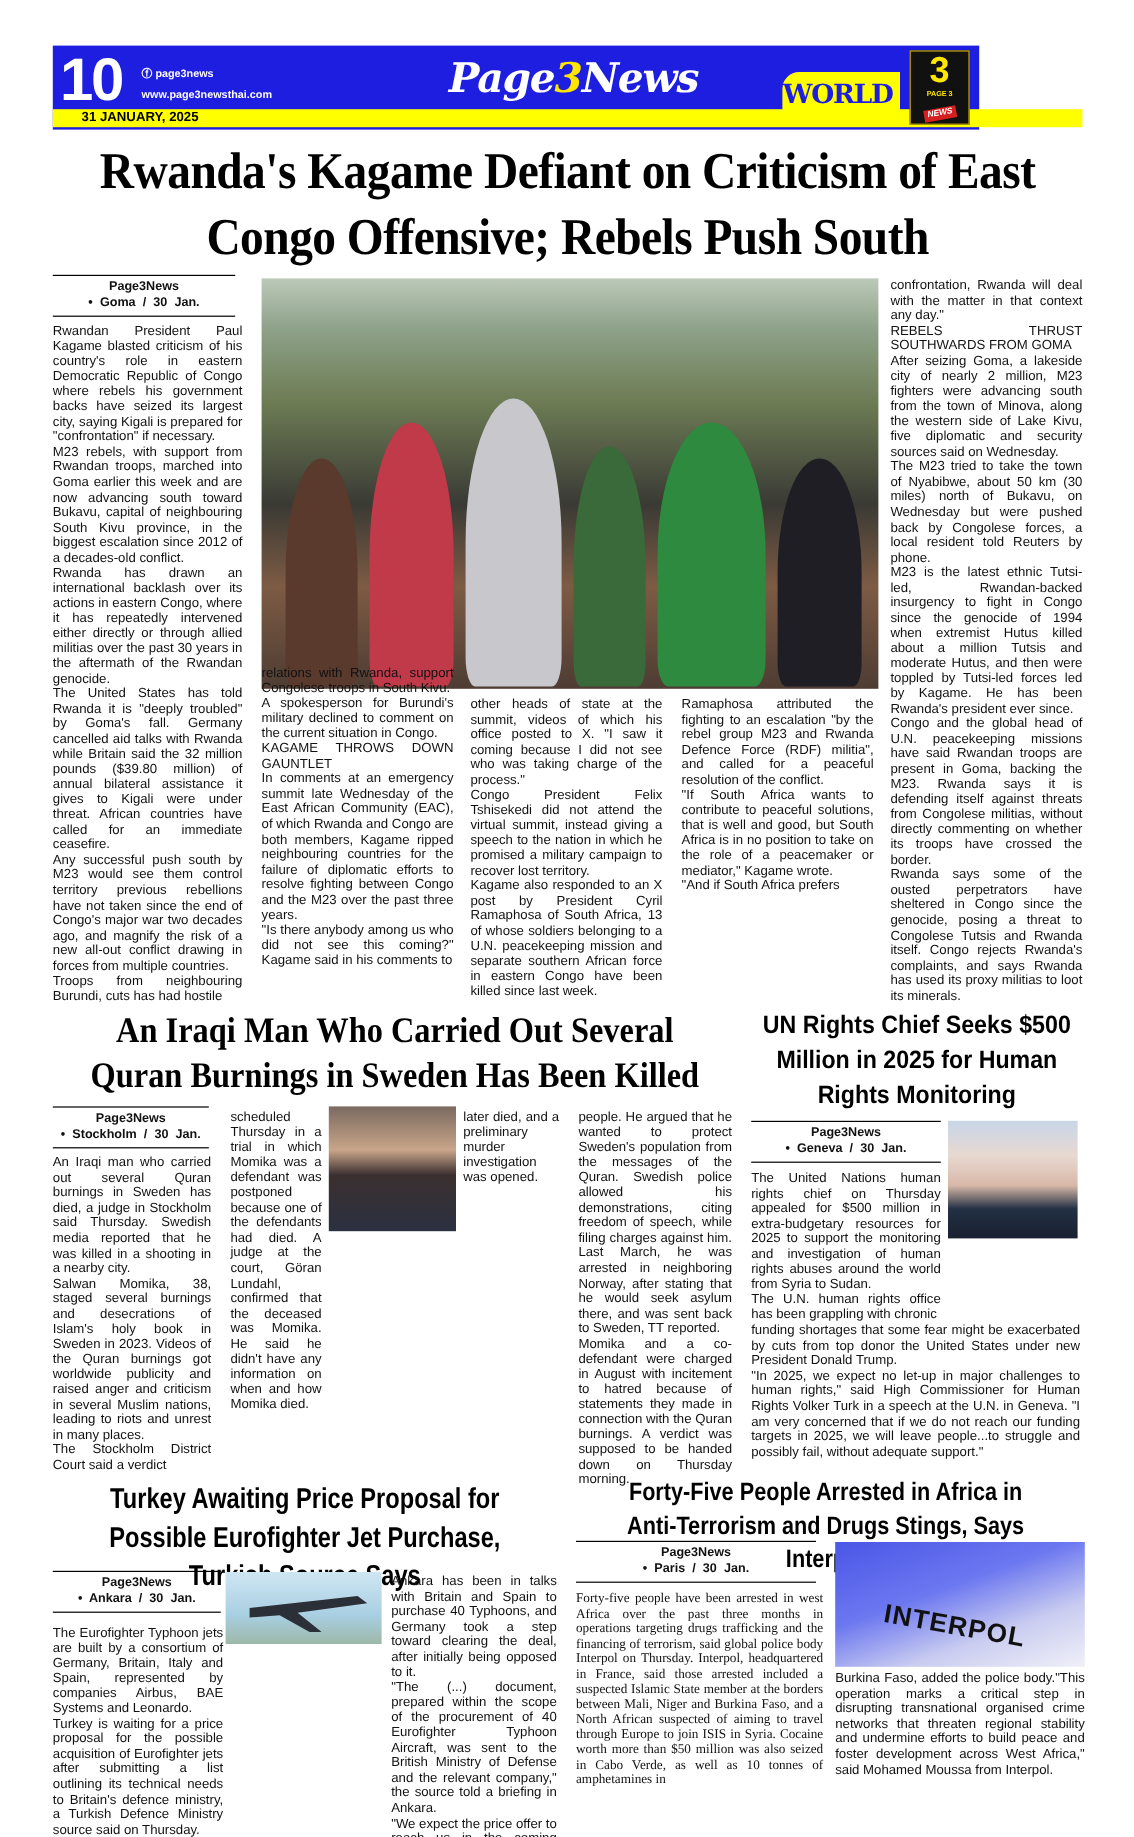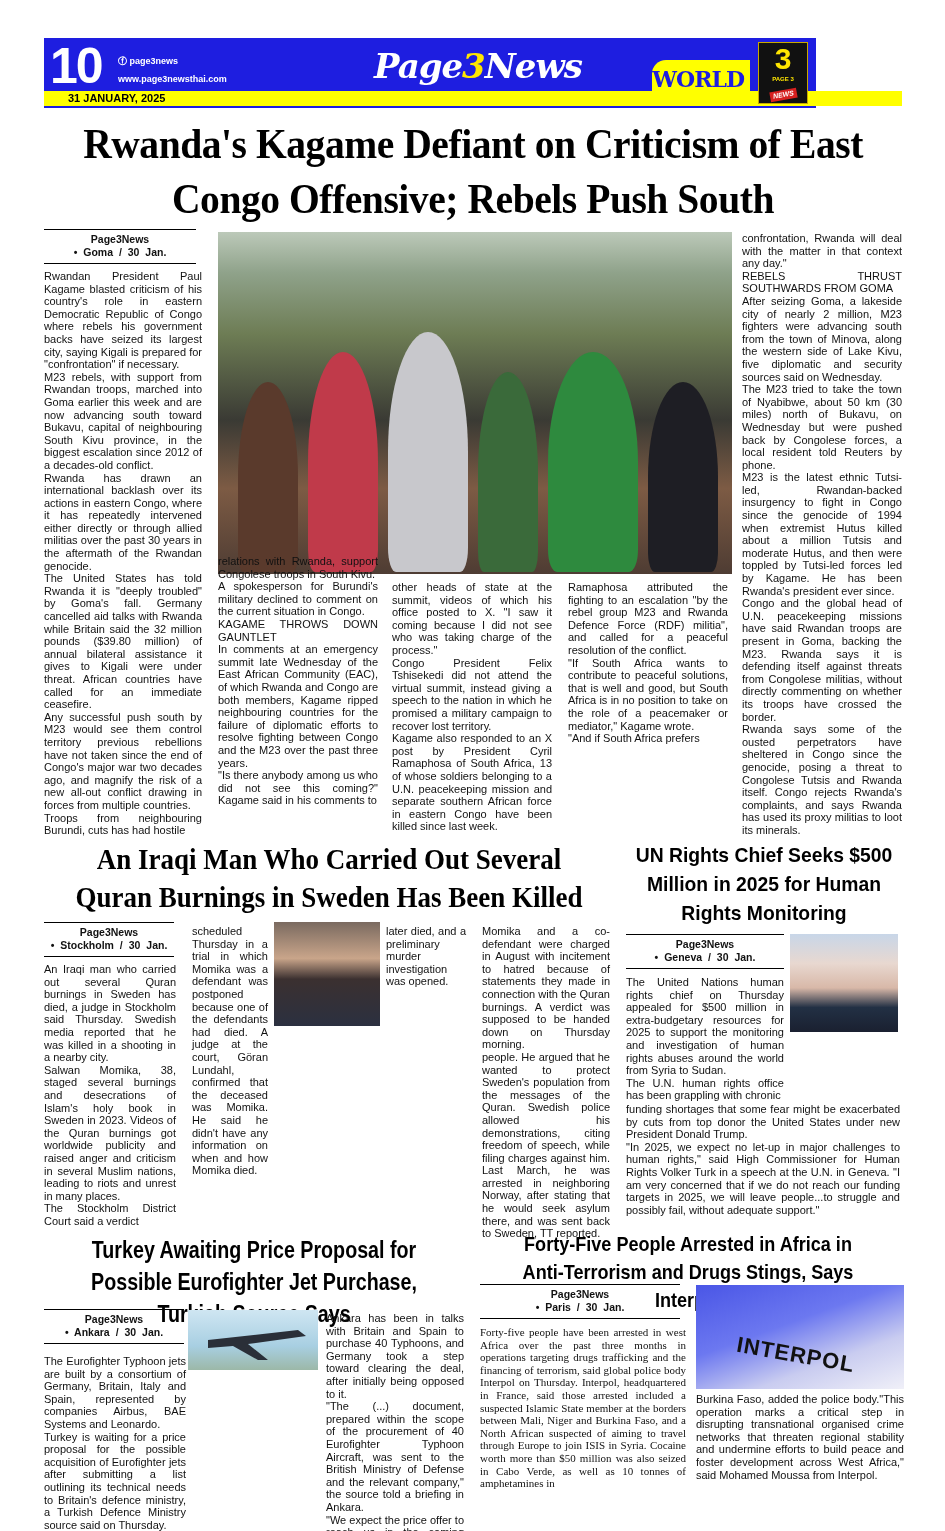--- a/index.html
+++ b/index.html
@@ -123,22 +123,22 @@
   <p>The Stockholm District Court said a verdict</p>
 </div>
 <div class="col" style="left:192px;top:925px;width:76px;">
   <p>scheduled Thursday in a trial in which Momika was a defendant was postponed because one of the defendants had died. A judge at the court, Göran Lundahl, confirmed that the deceased was Momika. He said he didn't have any information on when and how Momika died.</p>
 </div>
 <div id="photo-iraq" class="photo"></div>
 <div class="col" style="left:386px;top:925px;width:80px;">
   <p>later died, and a preliminary murder investigation was opened.</p>
 </div>
 <div class="col" style="left:482px;top:925px;width:128px;">
+  <p>people. He argued that he wanted to protect Sweden's population from the messages of the Quran. Swedish police allowed his demonstrations, citing freedom of speech, while filing charges against him. Last March, he was arrested in neighboring Norway, after stating that he would seek asylum there, and was sent back to Sweden, TT reported.</p>
   <p>Momika and a co-defendant were charged in August with incitement to hatred because of statements they made in connection with the Quran burnings. A verdict was supposed to be handed down on Thursday morning.</p>
-  <p>people. He argued that he wanted to protect Sweden's population from the messages of the Quran. Swedish police allowed his demonstrations, citing freedom of speech, while filing charges against him. Last March, he was arrested in neighboring Norway, after stating that he would seek asylum there, and was sent back to Sweden, TT reported.</p>
 </div>
 
 <div class="abs h-sans" style="left:622px;top:840px;width:284px;font-size:21px;line-height:29px;transform:scaleX(0.92);transform-origin:center top;">UN Rights Chief Seeks $500 Million in 2025 for Human Rights Monitoring</div>
 <div class="byline" style="left:626px;top:934px;width:158px;">
   <div class="src">Page3News</div>
   <div class="loc">• Geneva / 30 Jan.</div>
 </div>
 <div id="photo-un" class="photo"></div>
 <div class="col" style="left:626px;top:976px;width:158px;">
   <p>The United Nations human rights chief on Thursday appealed for $500 million in extra-budgetary resources for 2025 to support the monitoring and investigation of human rights abuses around the world from Syria to Sudan.</p>

